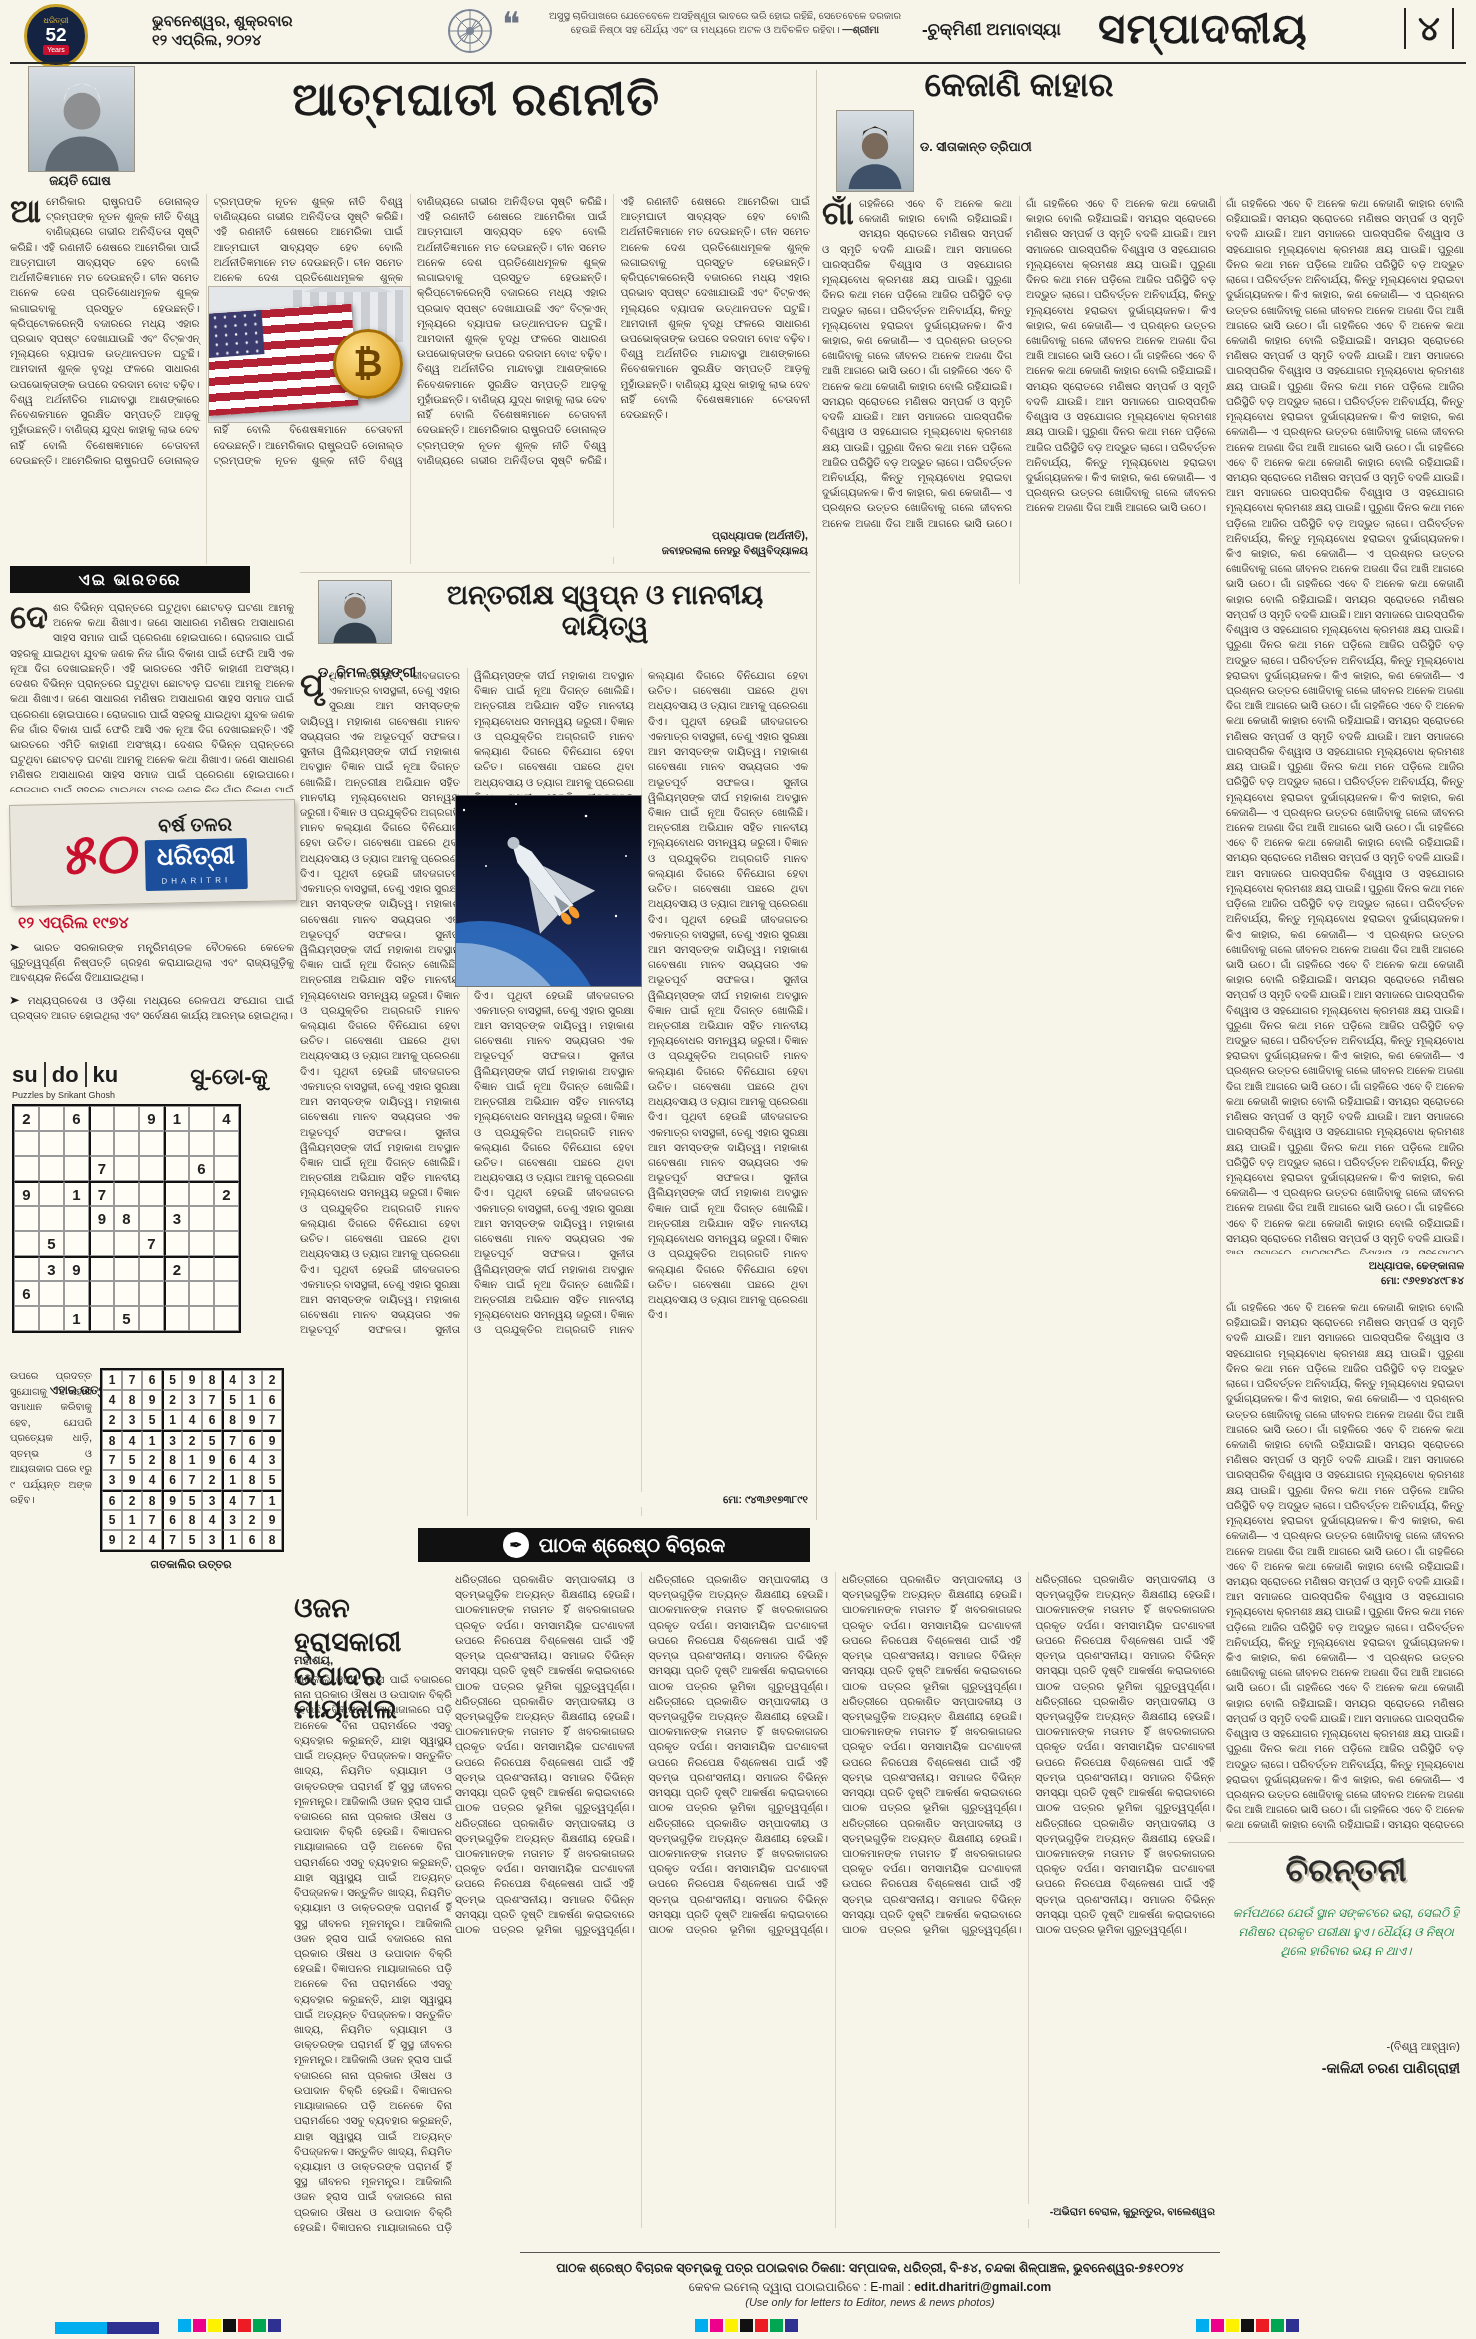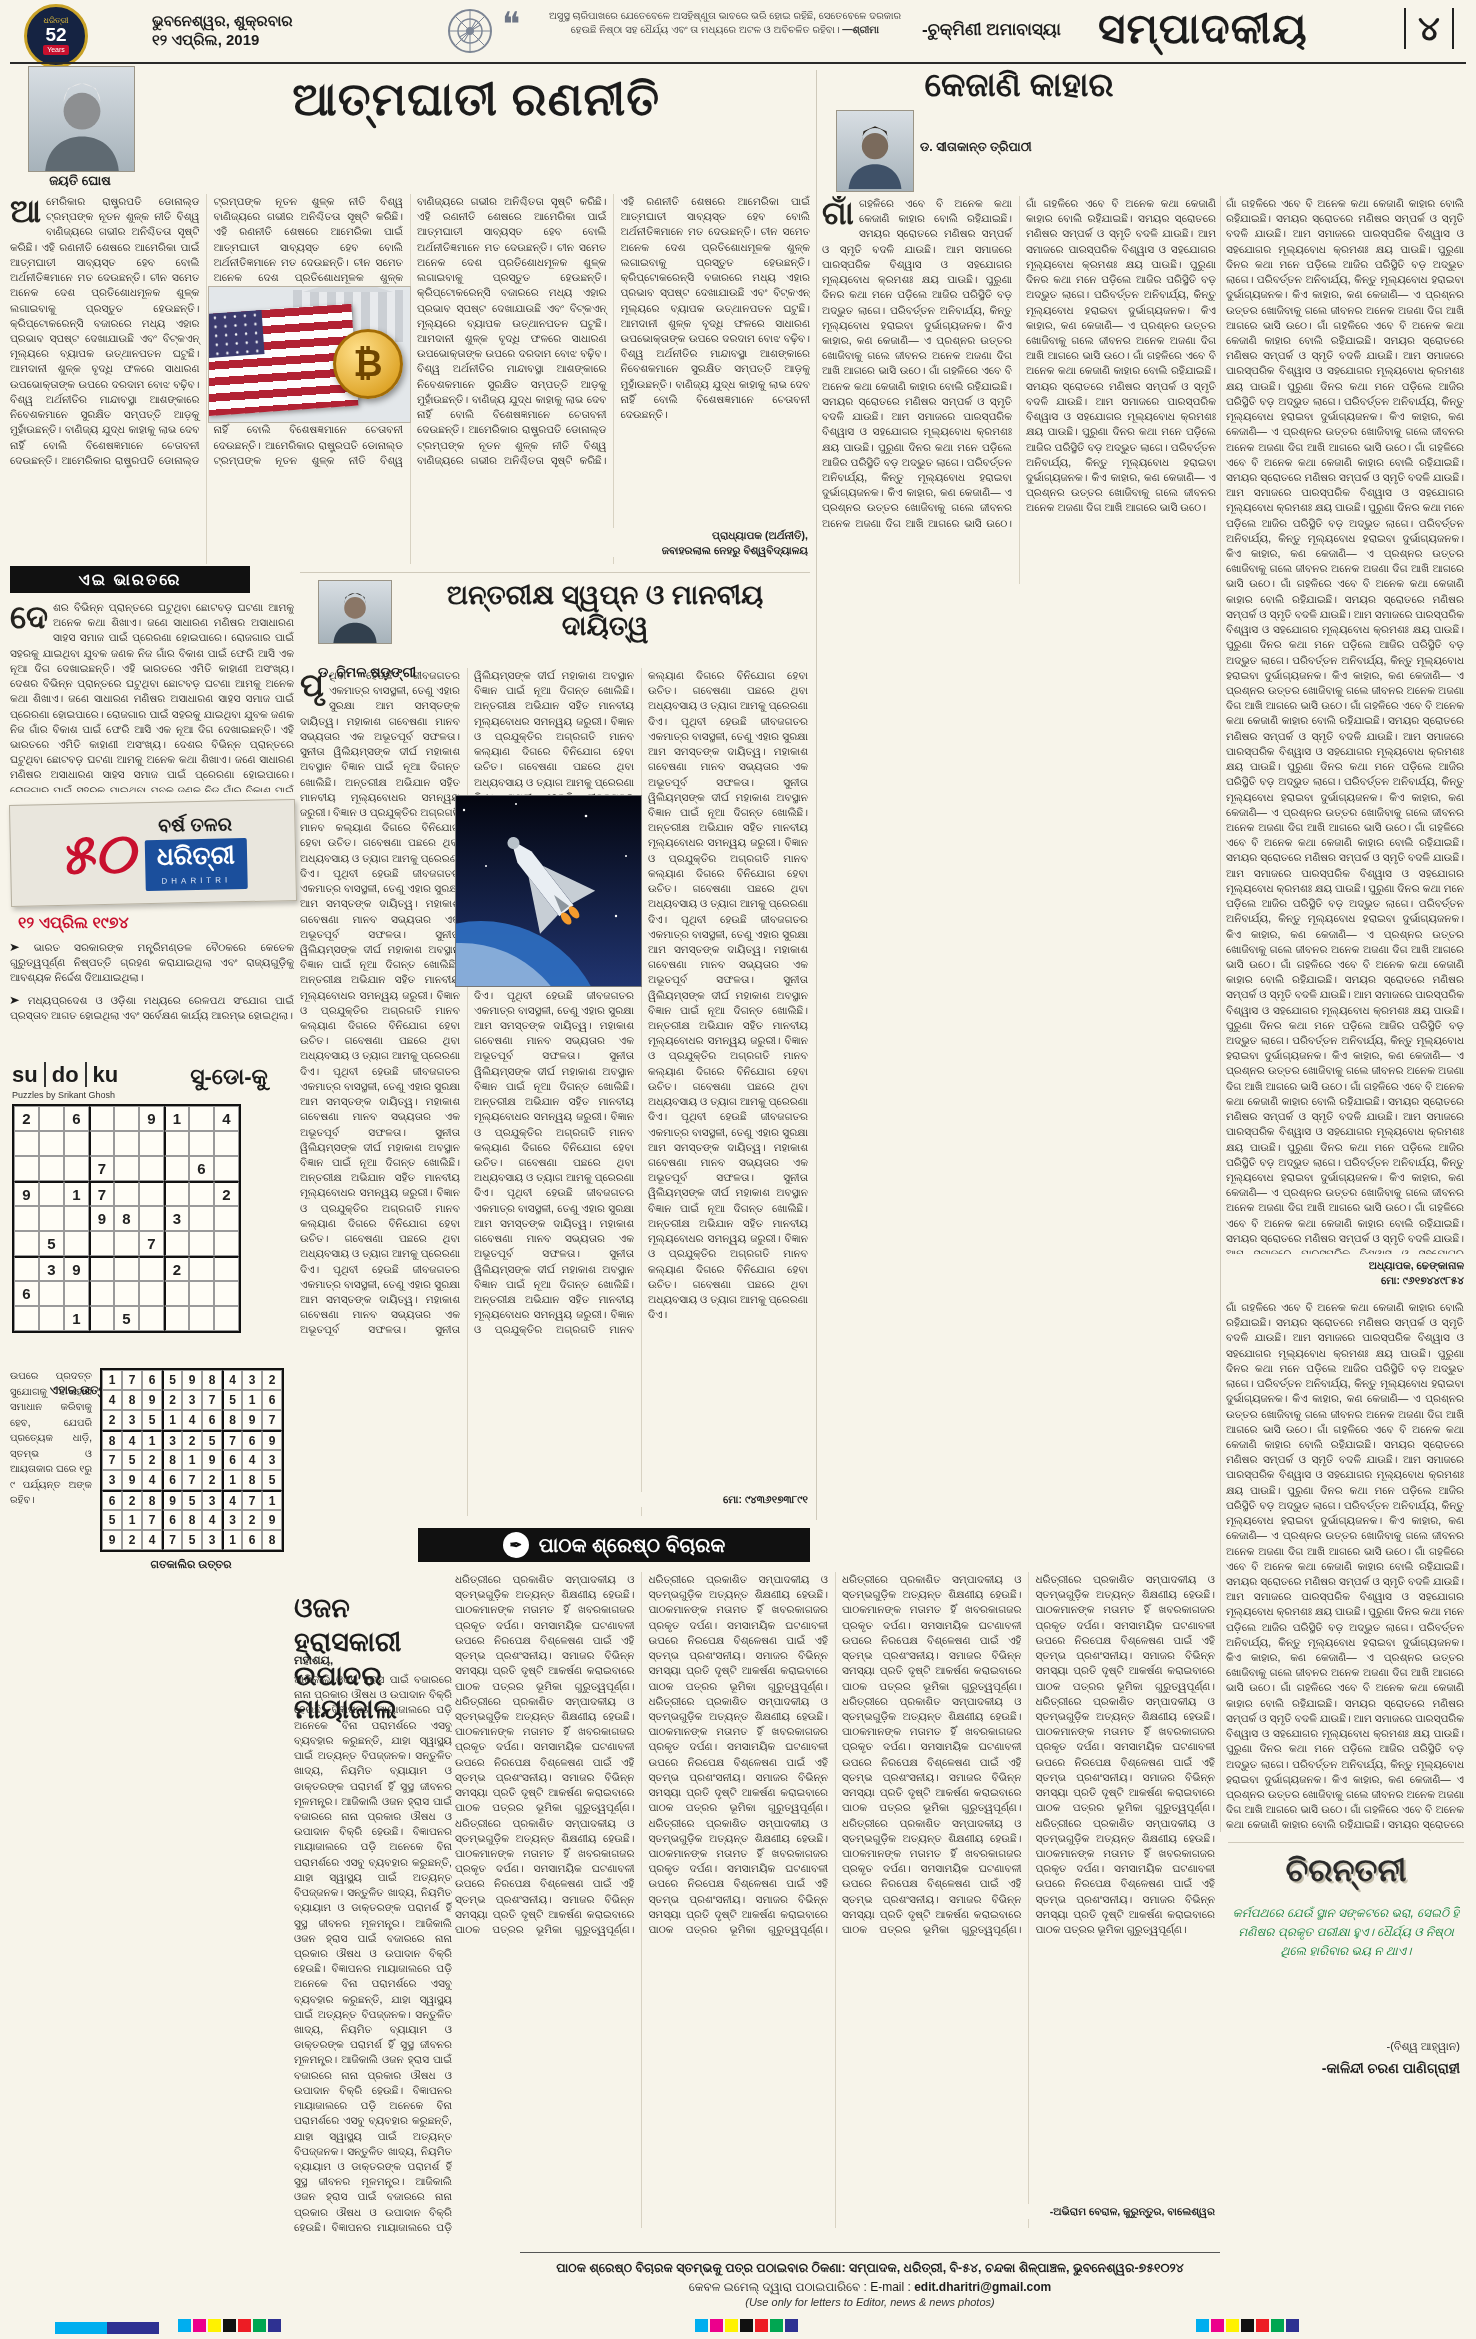--- a/index.html
+++ b/index.html
@@ -97,21 +97,21 @@
 
   <div class="abs" style="left:24px;top:4px;">
     <div class="logo52">
       <span class="logo-brand">ଧରିତ୍ରୀ</span>
       <span class="logo-num">52</span>
       <span class="logo-years">Years</span>
     </div>
   </div>
   <div class="abs edition" style="left:152px;top:12px;width:230px;">
     <div>ଭୁବନେଶ୍ୱର, ଶୁକ୍ରବାର</div>
-    <div>୧୨ ଏପ୍ରିଲ, 2019</div>
+    <div>୧୨ ଏପ୍ରିଲ, ୨୦୨୪</div>
   </div>
   <div class="abs" style="left:446px;top:7px;">
     <svg width="48" height="48" viewBox="0 0 48 48">
       <circle cx="24" cy="24" r="21" fill="none" stroke="#7d8695" stroke-width="2"></circle>
       <circle cx="24" cy="24" r="12" fill="none" stroke="#7d8695" stroke-width="1.5"></circle>
       <g stroke="#7d8695" stroke-width="1">
         <line x1="24" y1="3" x2="24" y2="45"></line>
           <line x1="3" y1="24" x2="45" y2="24"></line>
         <line x1="9" y1="9" x2="39" y2="39"></line>
           <line x1="39" y1="9" x2="9" y2="39"></line>

